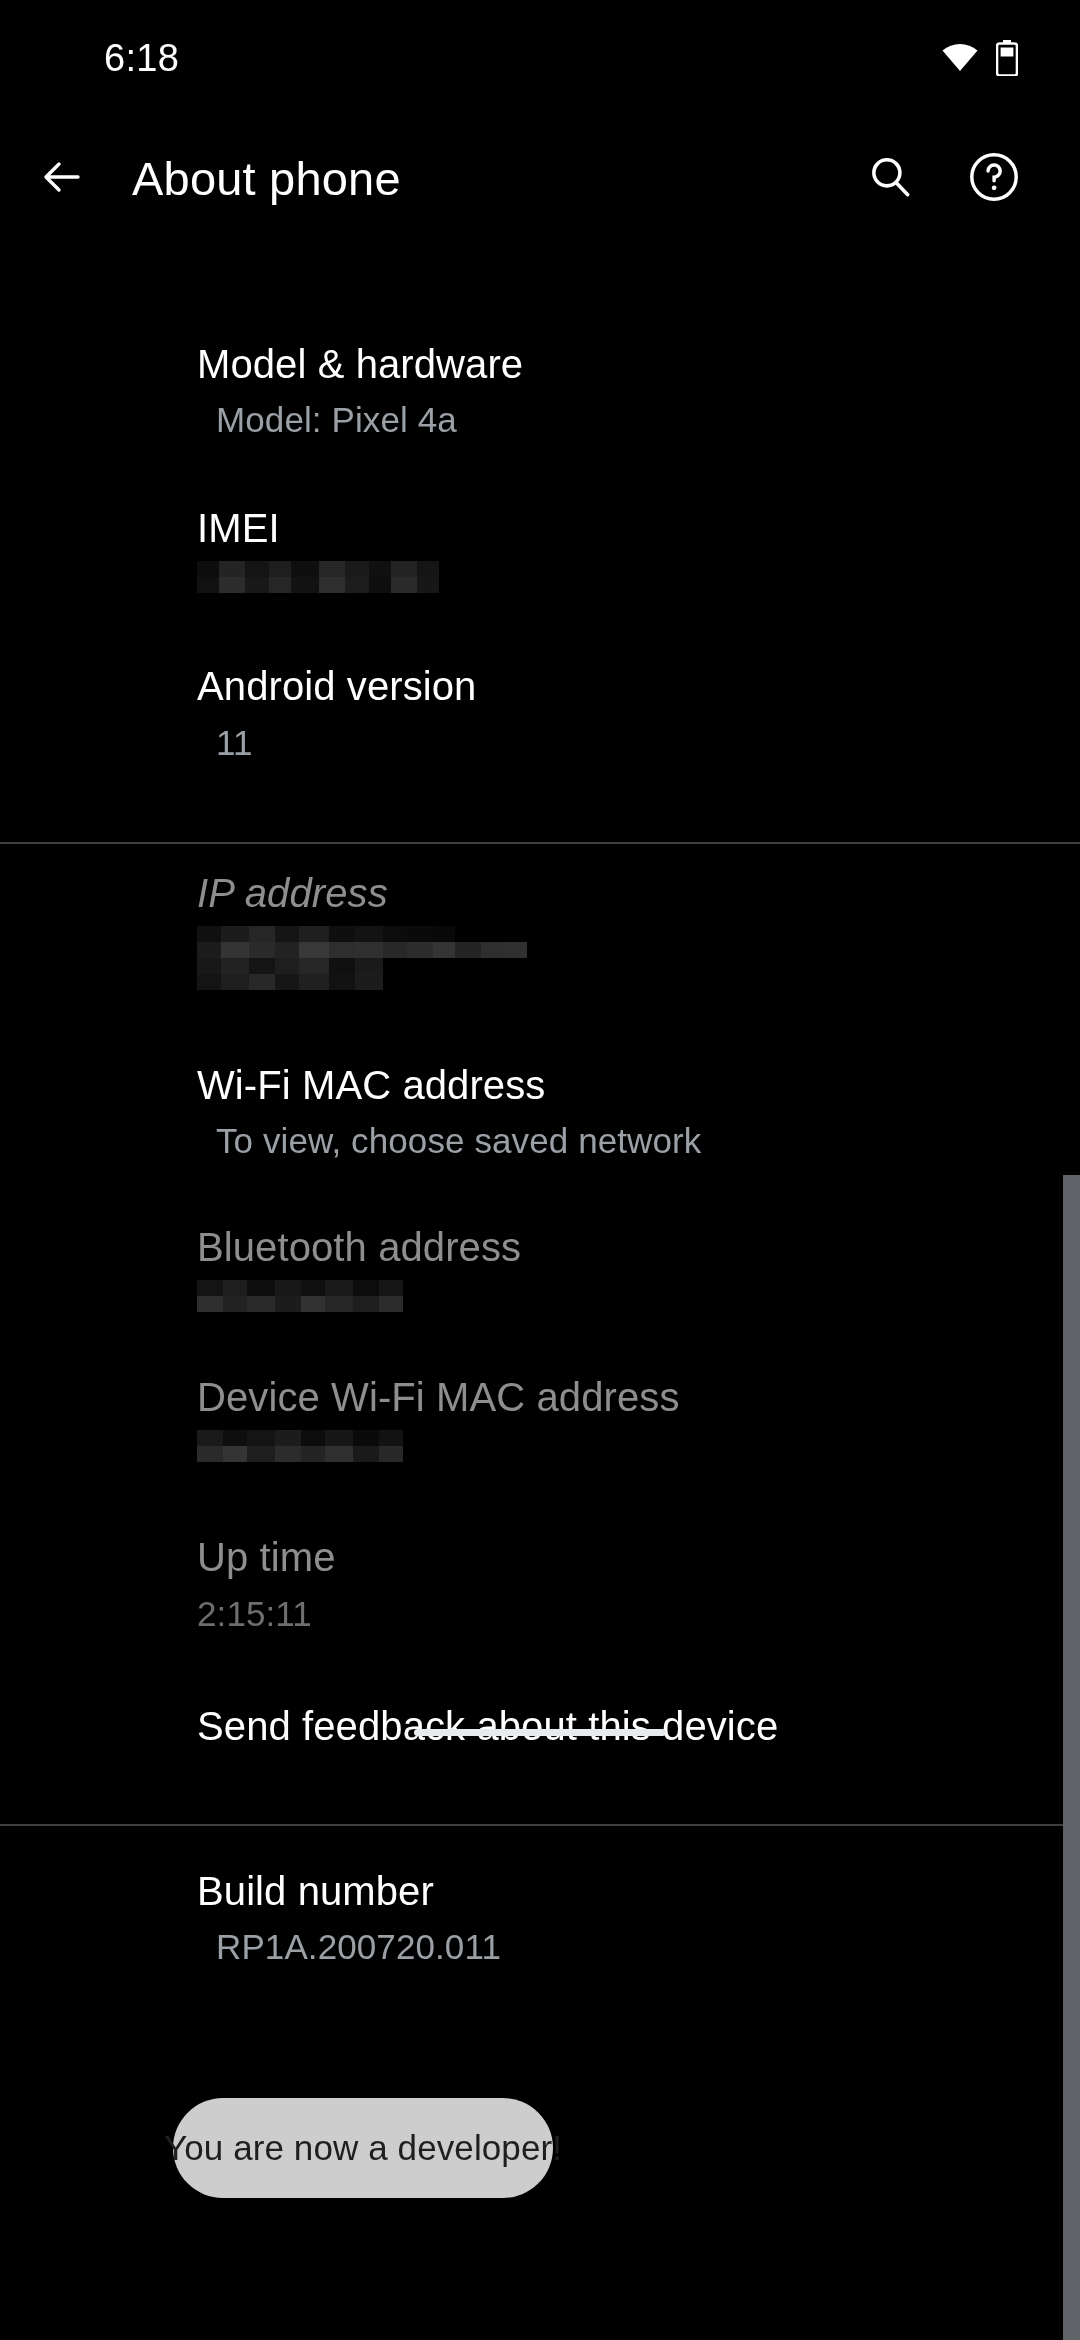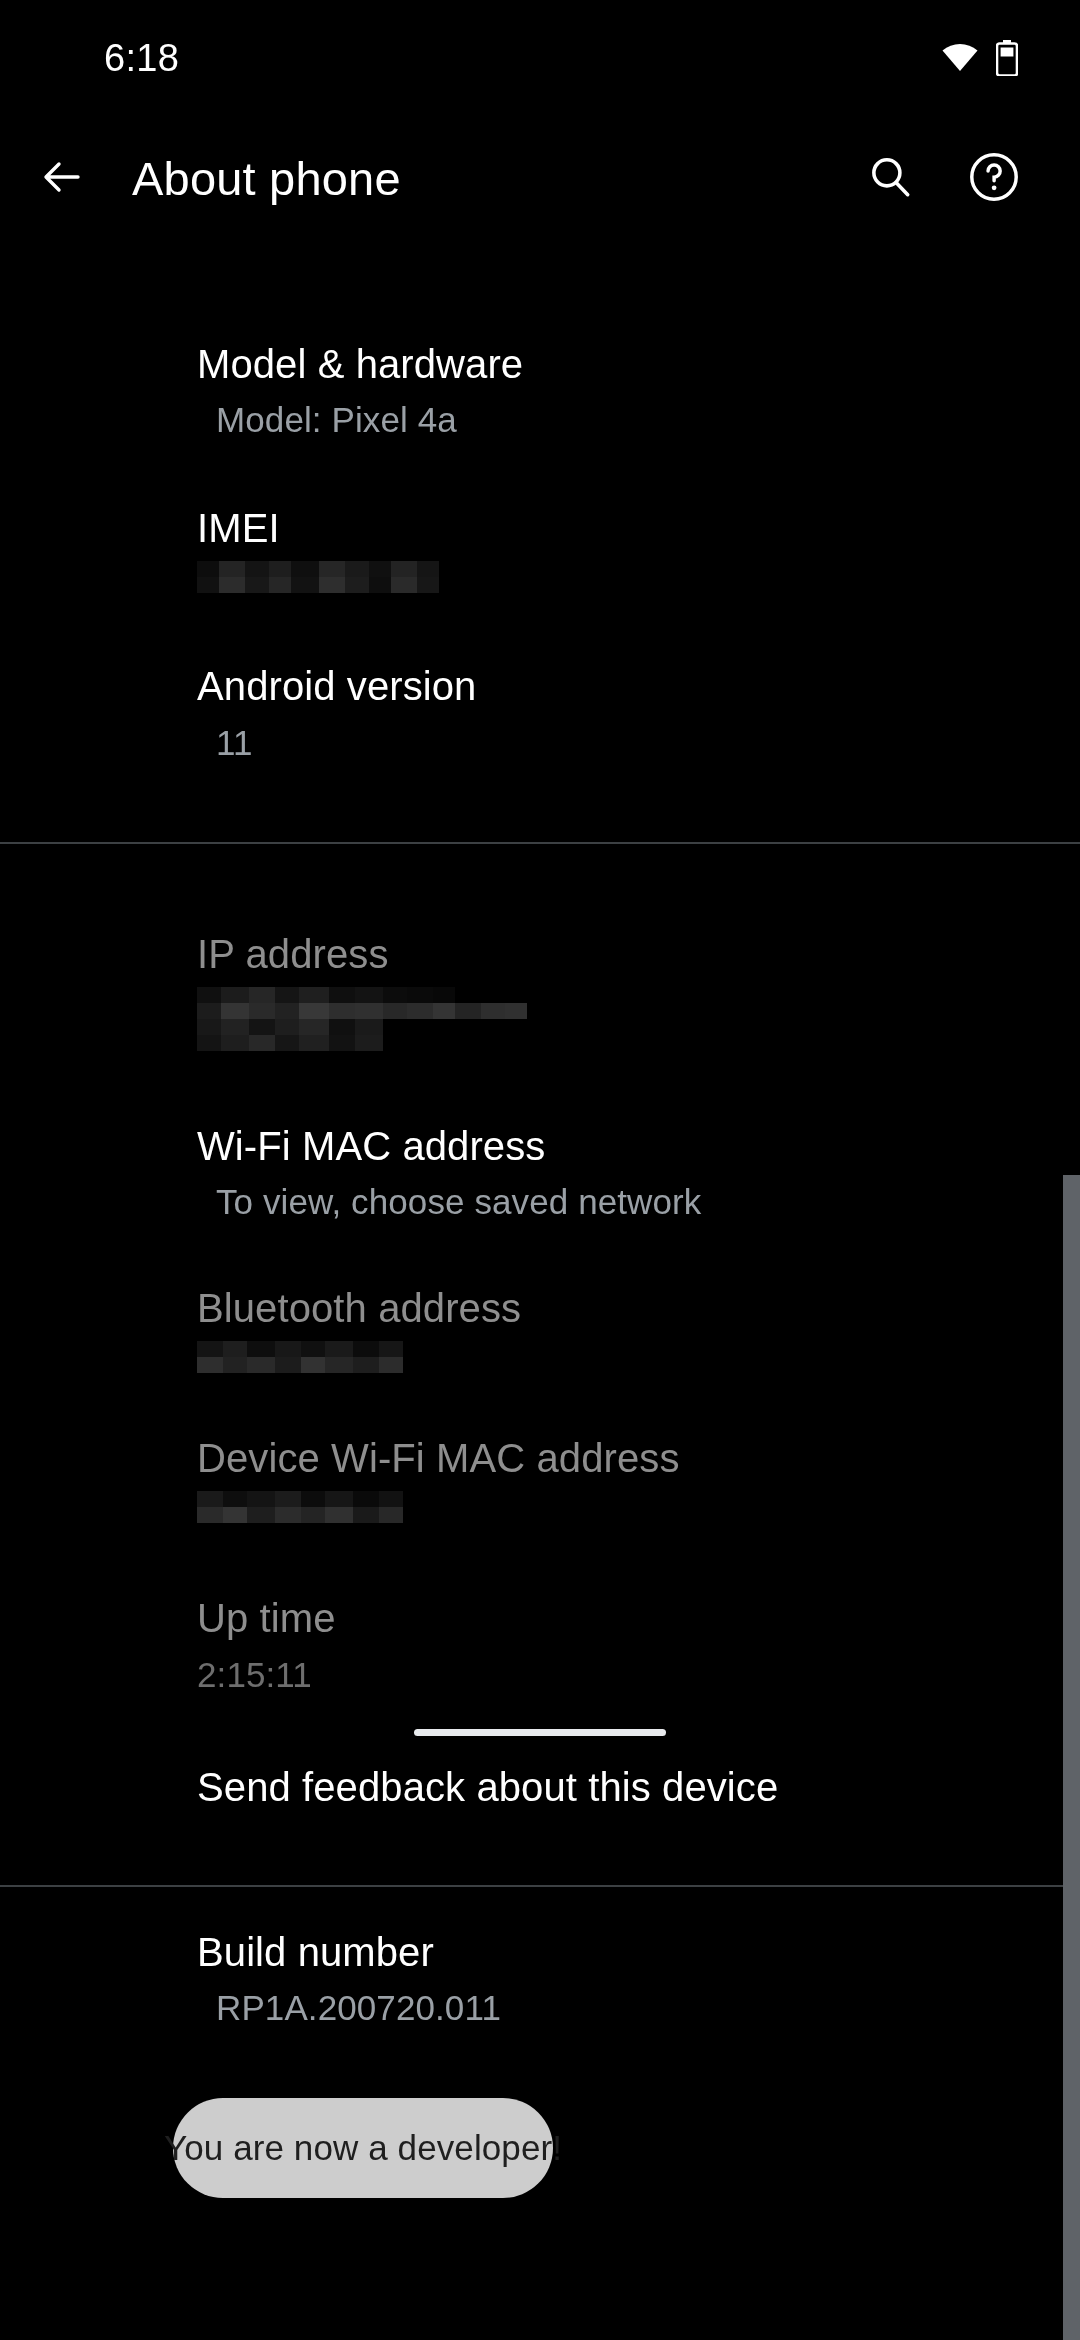--- a/index.html
+++ b/index.html
@@ -185,21 +185,21 @@
       </div>
     </div>
 
     <div class="row enabled" style="padding-top:70px;padding-bottom:78px;">
       <div class="row-title">Android version</div>
       <div class="row-sub">11</div>
     </div>
 
     <div class="divider"></div>
 
-    <div class="row disabled" style="padding-top:87px;">
+    <div class="row disabled" style="padding-top:26px;font-style:italic;">
       <div class="row-title">IP address</div>
       <div class="mosaic">
         <div class="mosaic-row">
           <span style="width:24px;background:#101010"></span>
             <span style="width:28px;background:#1c1c1c"></span>
           <span style="width:26px;background:#262626"></span>
             <span style="width:24px;background:#151515"></span>
           <span style="width:30px;background:#1f1f1f"></span>
             <span style="width:26px;background:#0f0f0f"></span>
           <span style="width:28px;background:#131313"></span>

